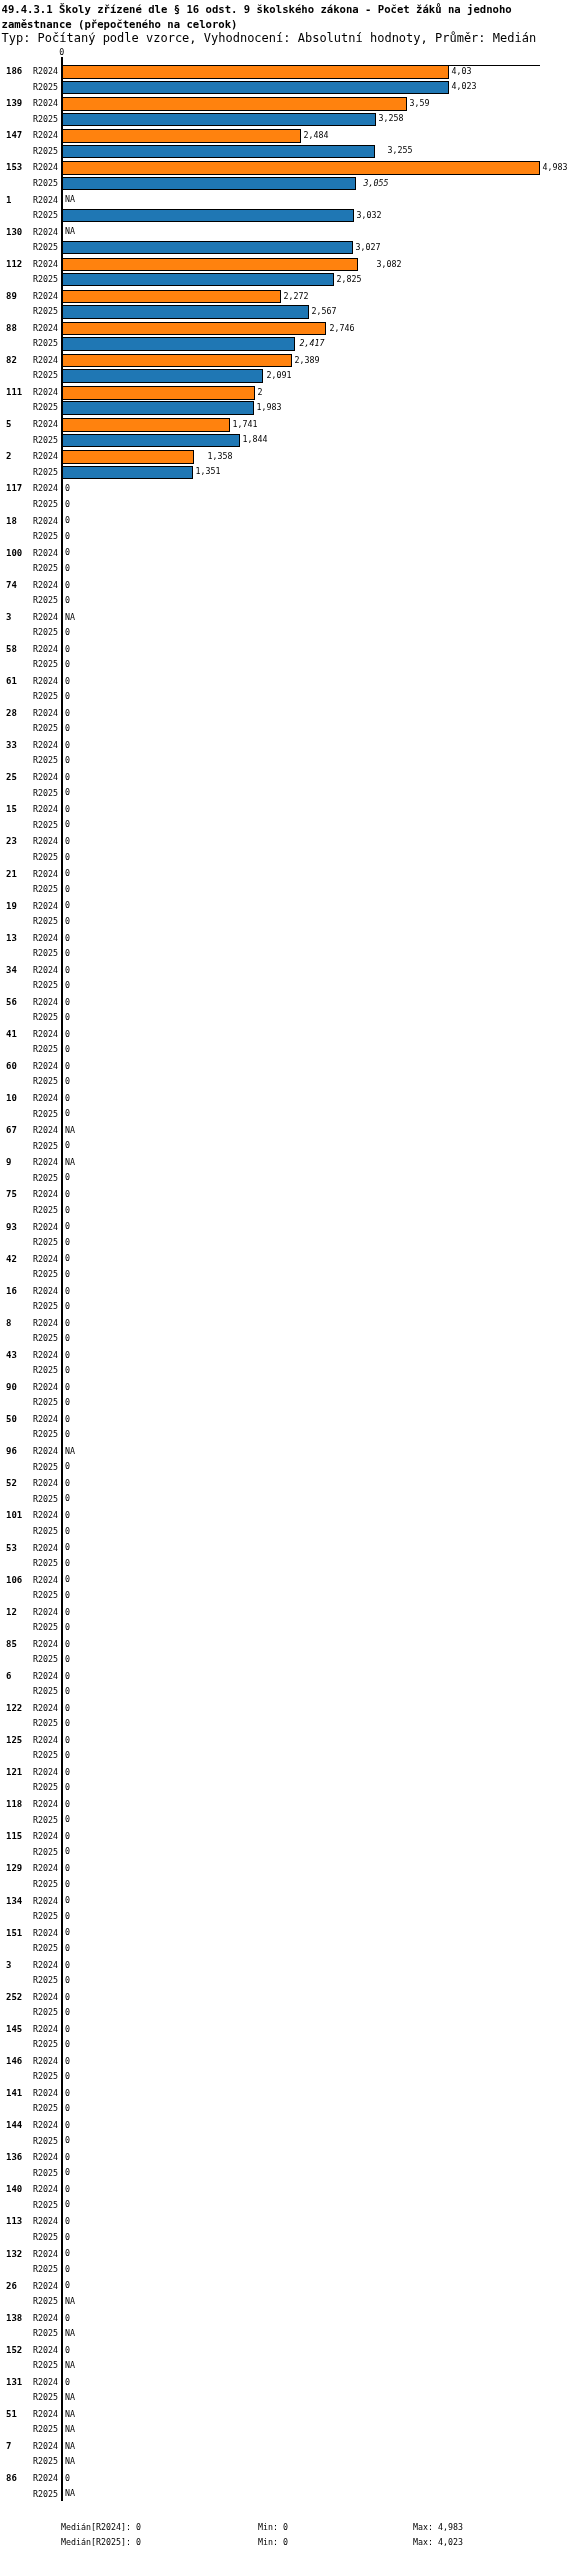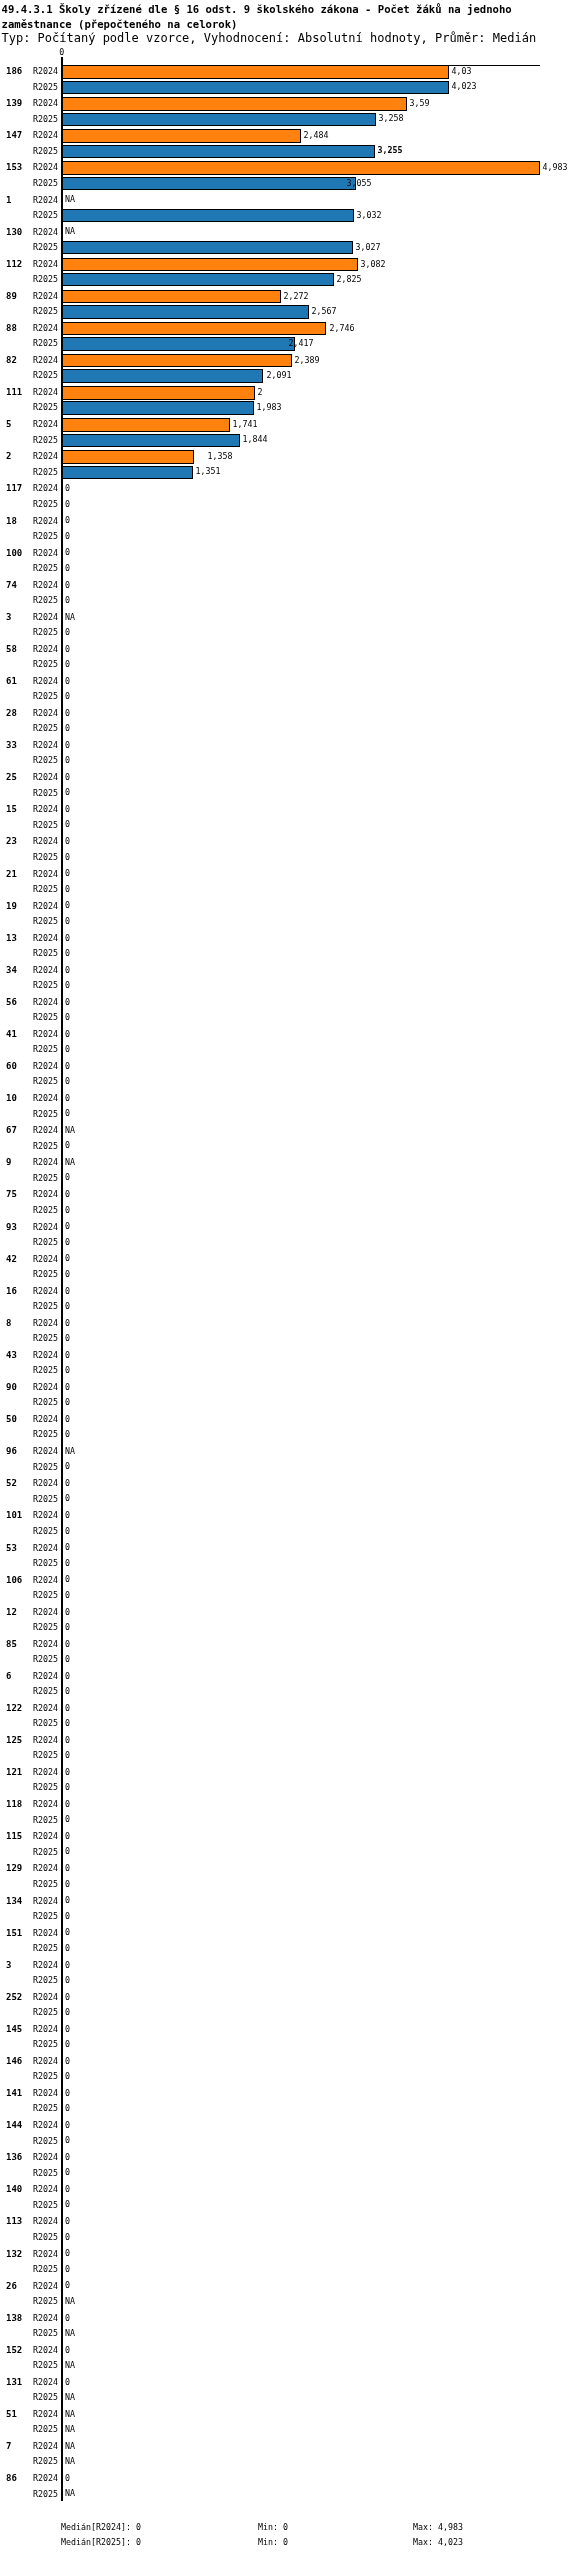--- a/index.html
+++ b/index.html
@@ -88,39 +88,39 @@
           <div class="bar-area">
             <div class="bar" style="width: 237px; background: rgb(255, 130, 14);"></div>
             <span class="val" style="left: 243px;">2,484</span>
           </div>
         </div>
         <div class="bar-row">
           <span class="cat"></span>
           <span class="ser">R2025</span>
           <div class="bar-area">
             <div class="bar" style="width: 311px; background: rgb(31, 119, 180);"></div>
-            <span class="val" style="left: 317px; font-weight: bold;">3,255</span>
+            <span class="val" style="left: 327px;">3,255</span>
           </div>
         </div>
       </div>
       <div class="group">
         <div class="bar-row">
           <span class="cat">153</span>
           <span class="ser">R2024</span>
           <div class="bar-area">
             <div class="bar" style="width: 476px; background: rgb(255, 130, 14);"></div>
             <span class="val" style="left: 482px;">4,983</span>
           </div>
         </div>
         <div class="bar-row">
           <span class="cat"></span>
           <span class="ser">R2025</span>
           <div class="bar-area">
             <div class="bar" style="width: 292px; background: rgb(31, 119, 180);"></div>
-            <span class="val" style="left: 286px;">3,055</span>
+            <span class="val" style="left: 303px; font-style: italic;">3,055</span>
           </div>
         </div>
       </div>
       <div class="group">
         <div class="bar-row">
           <span class="cat">1</span>
           <span class="ser">R2024</span>
           <div class="bar-area">
             <span class="val" style="left: 4.6px;">NA</span>
           </div>
@@ -150,21 +150,21 @@
             <span class="val" style="left: 295px;">3,027</span>
           </div>
         </div>
       </div>
       <div class="group">
         <div class="bar-row">
           <span class="cat">112</span>
           <span class="ser">R2024</span>
           <div class="bar-area">
             <div class="bar" style="width: 294px; background: rgb(255, 130, 14);"></div>
-            <span class="val" style="left: 300px;">3,082</span>
+            <span class="val" style="left: 316px;">3,082</span>
           </div>
         </div>
         <div class="bar-row">
           <span class="cat"></span>
           <span class="ser">R2025</span>
           <div class="bar-area">
             <div class="bar" style="width: 270px; background: rgb(31, 119, 180);"></div>
             <span class="val" style="left: 276px;">2,825</span>
           </div>
         </div>
@@ -194,21 +194,21 @@
           <div class="bar-area">
             <div class="bar" style="width: 262px; background: rgb(255, 130, 14);"></div>
             <span class="val" style="left: 269px;">2,746</span>
           </div>
         </div>
         <div class="bar-row">
           <span class="cat"></span>
           <span class="ser">R2025</span>
           <div class="bar-area">
             <div class="bar" style="width: 231px; background: rgb(31, 119, 180);"></div>
-            <span class="val" style="left: 228px;">2,417</span>
+            <span class="val" style="left: 239px; font-style: italic;">2,417</span>
           </div>
         </div>
       </div>
       <div class="group">
         <div class="bar-row">
           <span class="cat">82</span>
           <span class="ser">R2024</span>
           <div class="bar-area">
             <div class="bar" style="width: 228px; background: rgb(255, 130, 14);"></div>
             <span class="val" style="left: 234px;">2,389</span>

